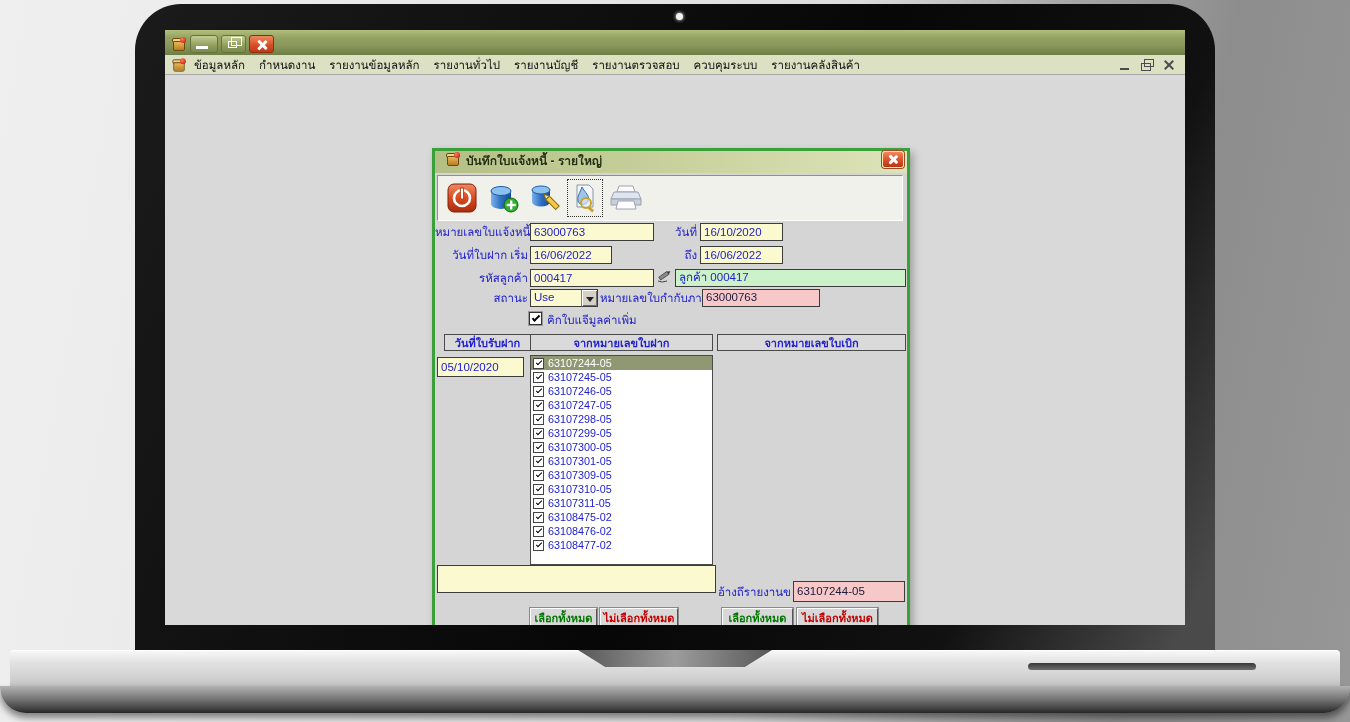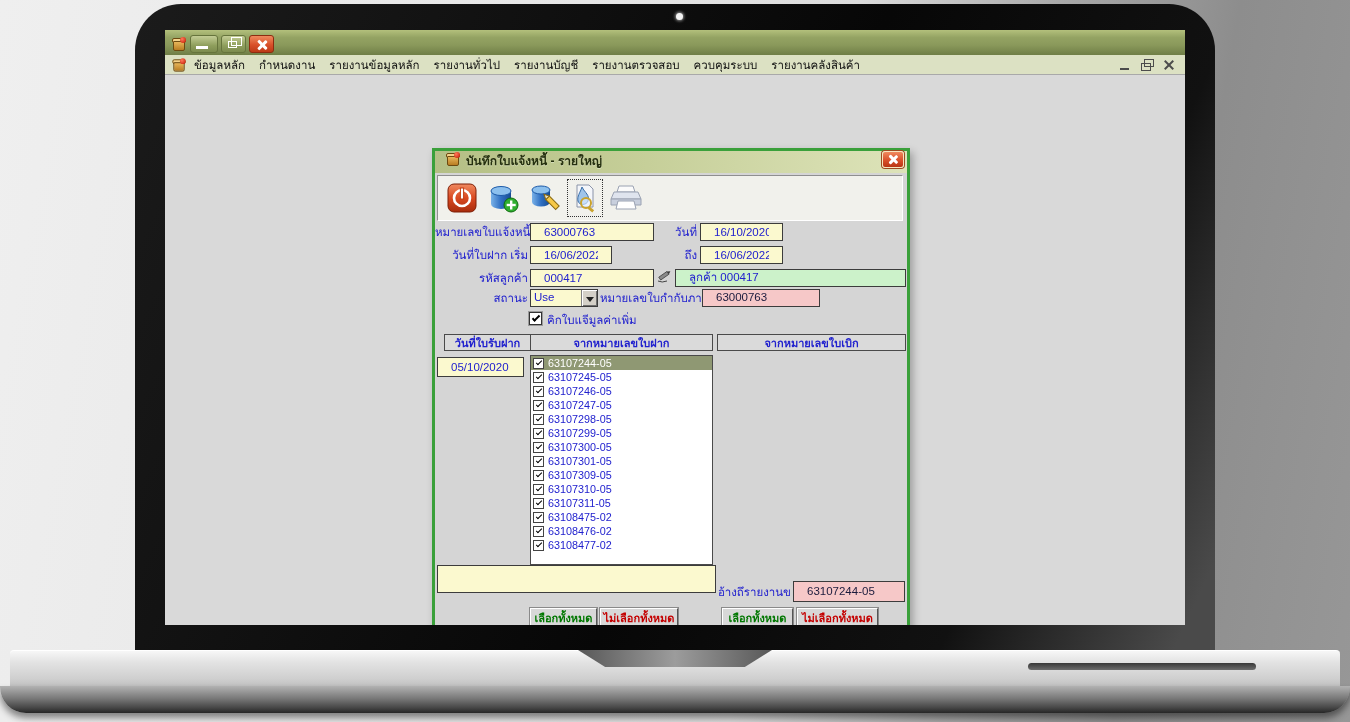--- a/index.html
+++ b/index.html
@@ -80,21 +80,21 @@
   .toolbar { position:absolute; left:2px; top:24px; width:466px; height:46px; background:#f1f1ec;
     border:1px solid; border-color:#8f8f8f #ffffff #ffffff #8f8f8f;
     display:flex; align-items:center; gap:9px; padding-left:8px; }
   .ticon { width:32px; height:34px; display:flex; align-items:center; justify-content:center; }
   .ticon.focused { outline:1px dotted #333; outline-offset:1px; }
 
   
   .flabel { position:absolute; height:18px; line-height:18px; color:#2121ce; font-size:11.5px;
     text-align:right; white-space:nowrap; }
   .tfield { position:absolute; height:18px; border:1.5px solid #3c3c3c; background:#fbf9cf;
-    color:#2121ce; font-size:11.5px; padding:0 13px; font-family:"Liberation Sans",sans-serif; }
+    color:#2121ce; font-size:11.5px; padding:0 3px; font-family:"Liberation Sans",sans-serif; }
   .tfield.green { background:#ccf2ca; }
   .tfield.pink { background:#f6c8c8; color:#1a1a3c; }
   .dropdown { position:absolute; height:18px; border:1.5px solid #3c3c3c; background:#fbf9cf;
     display:flex; align-items:stretch; }
   .dropdown .val { flex:1; font-size:11.5px; color:#2121ce; padding:1px 3px; }
   .dd-btn { width:16px; background:#d4d0c8; border-left:1px solid #808080; position:relative;
     box-shadow:inset 1px 1px 0 #fff, inset -1px -1px 0 #6f6f6f; }
   .dd-btn::after { content:""; position:absolute; left:4px; top:7px; border:4px solid transparent; border-top:5px solid #222; }
 
   .checkbox { position:absolute; width:13px; height:13px; background:#fff; border:1px solid #333;

